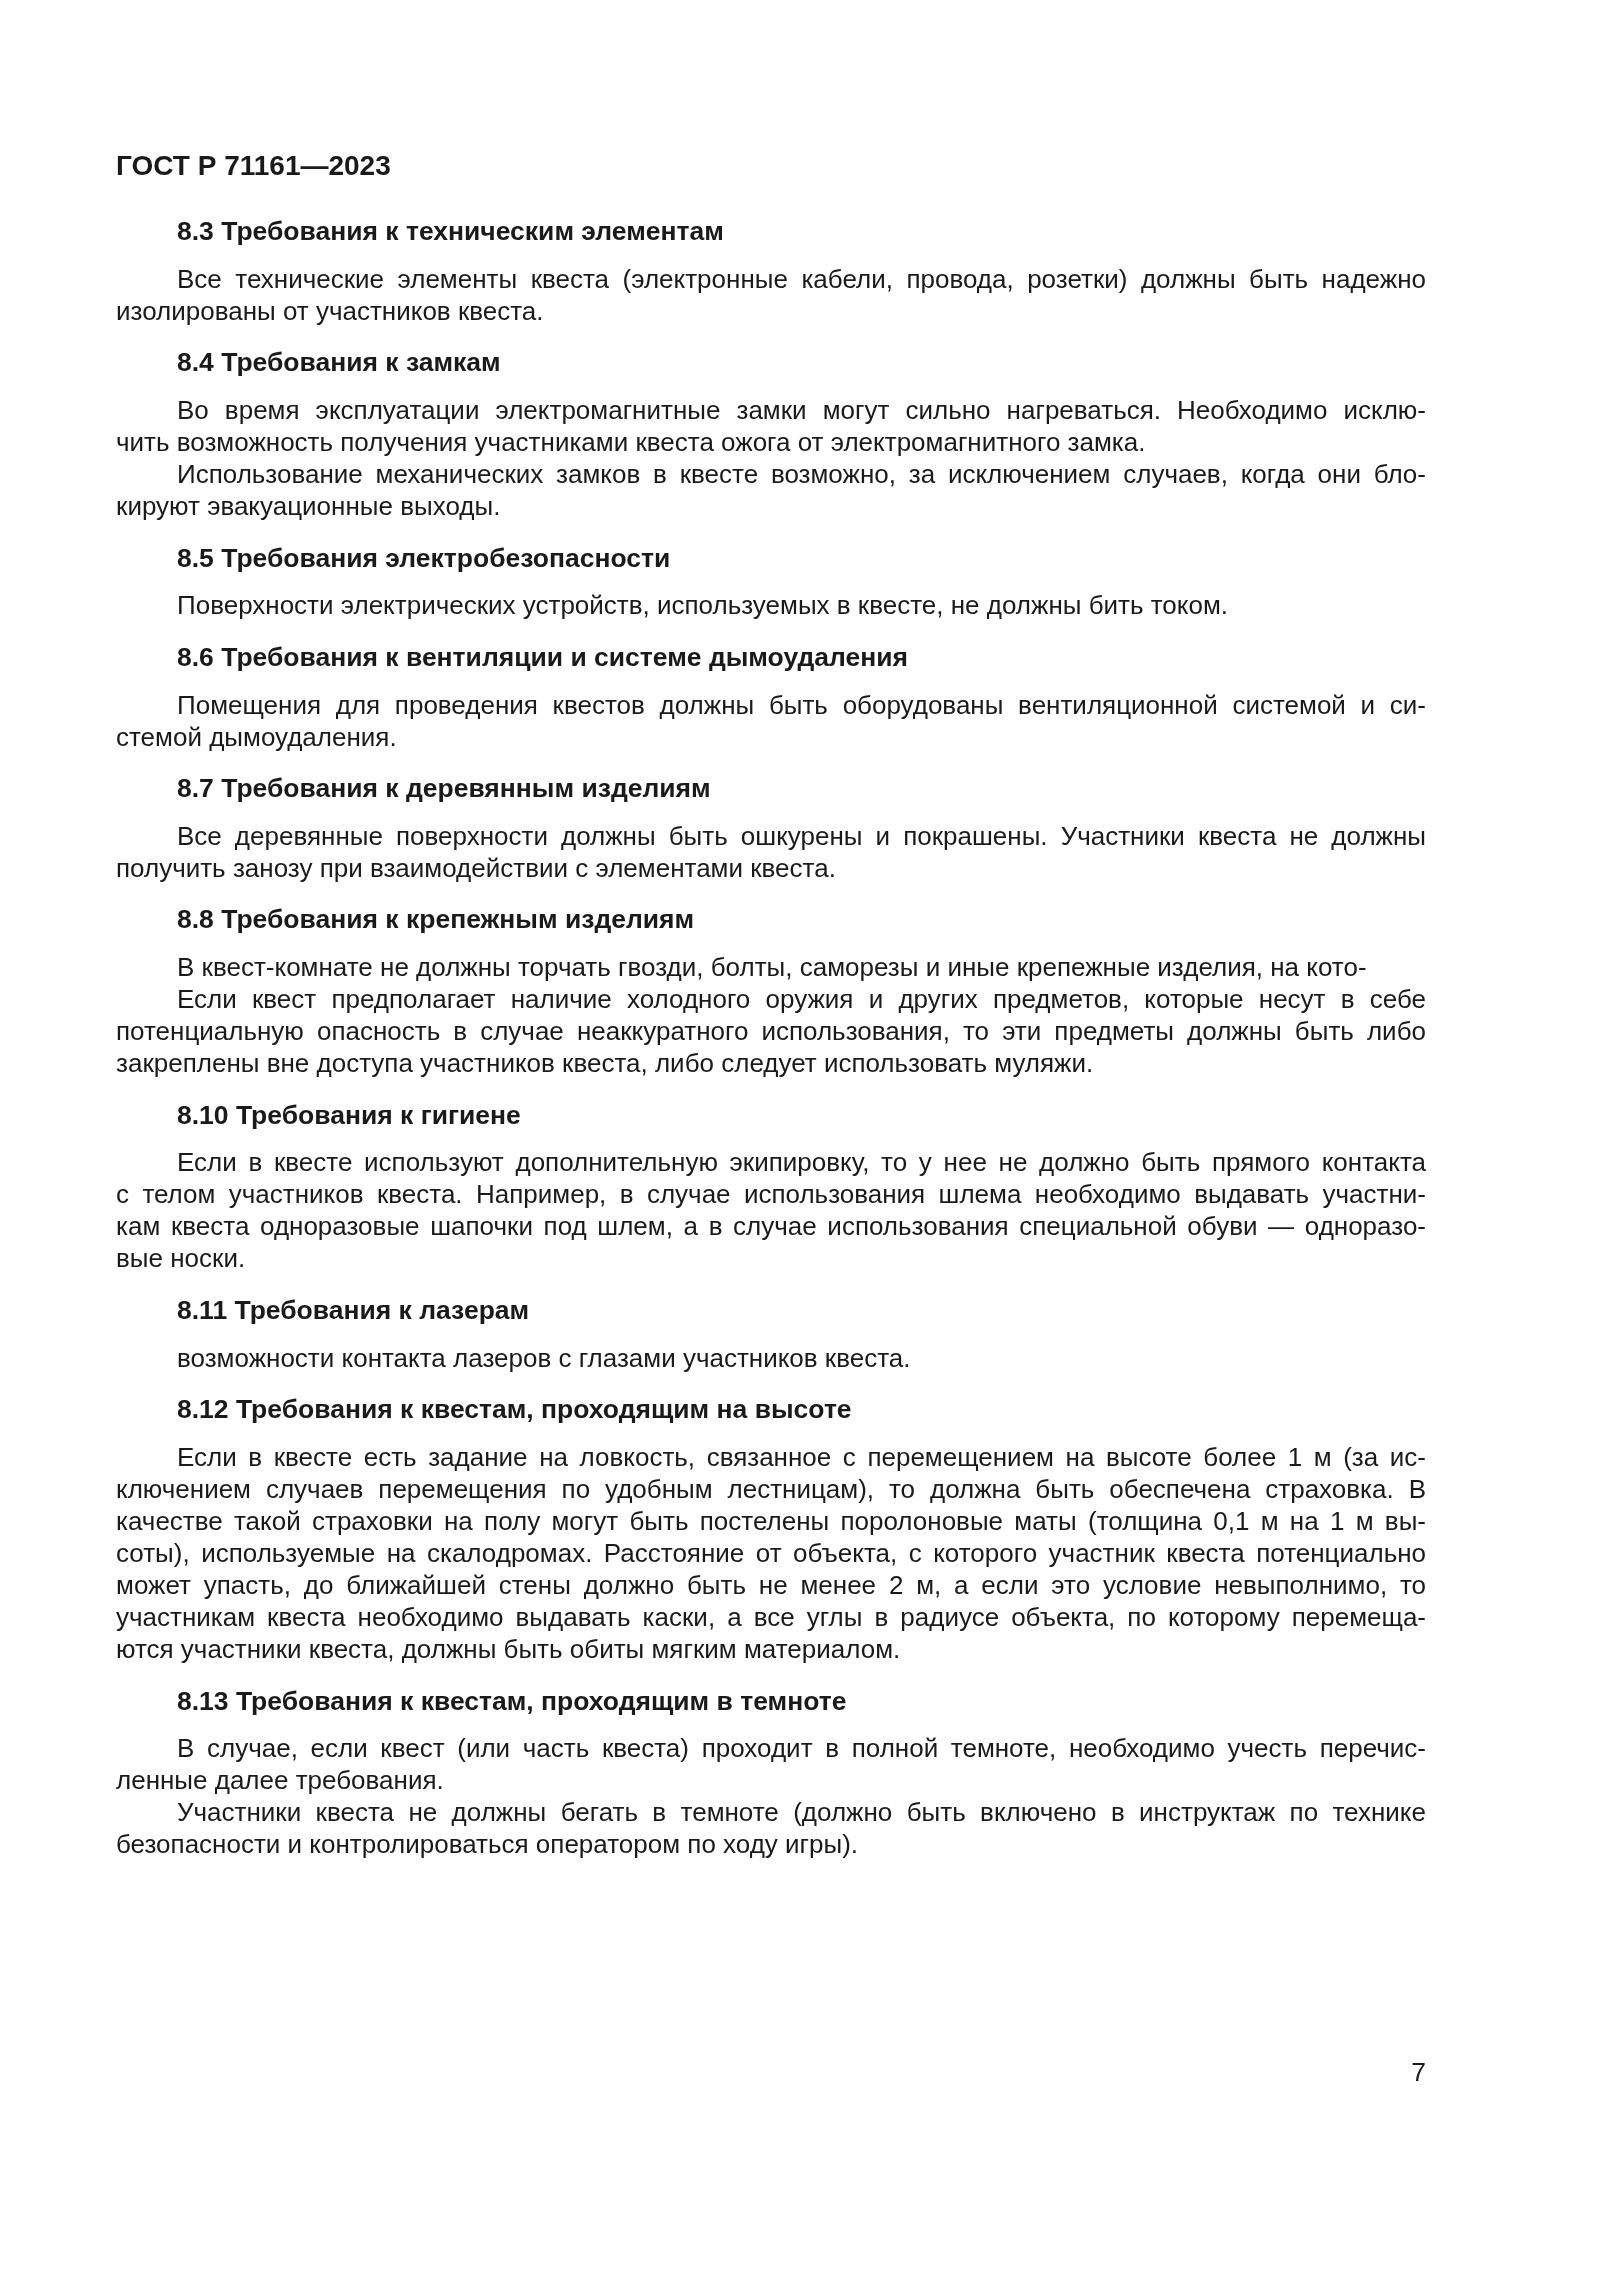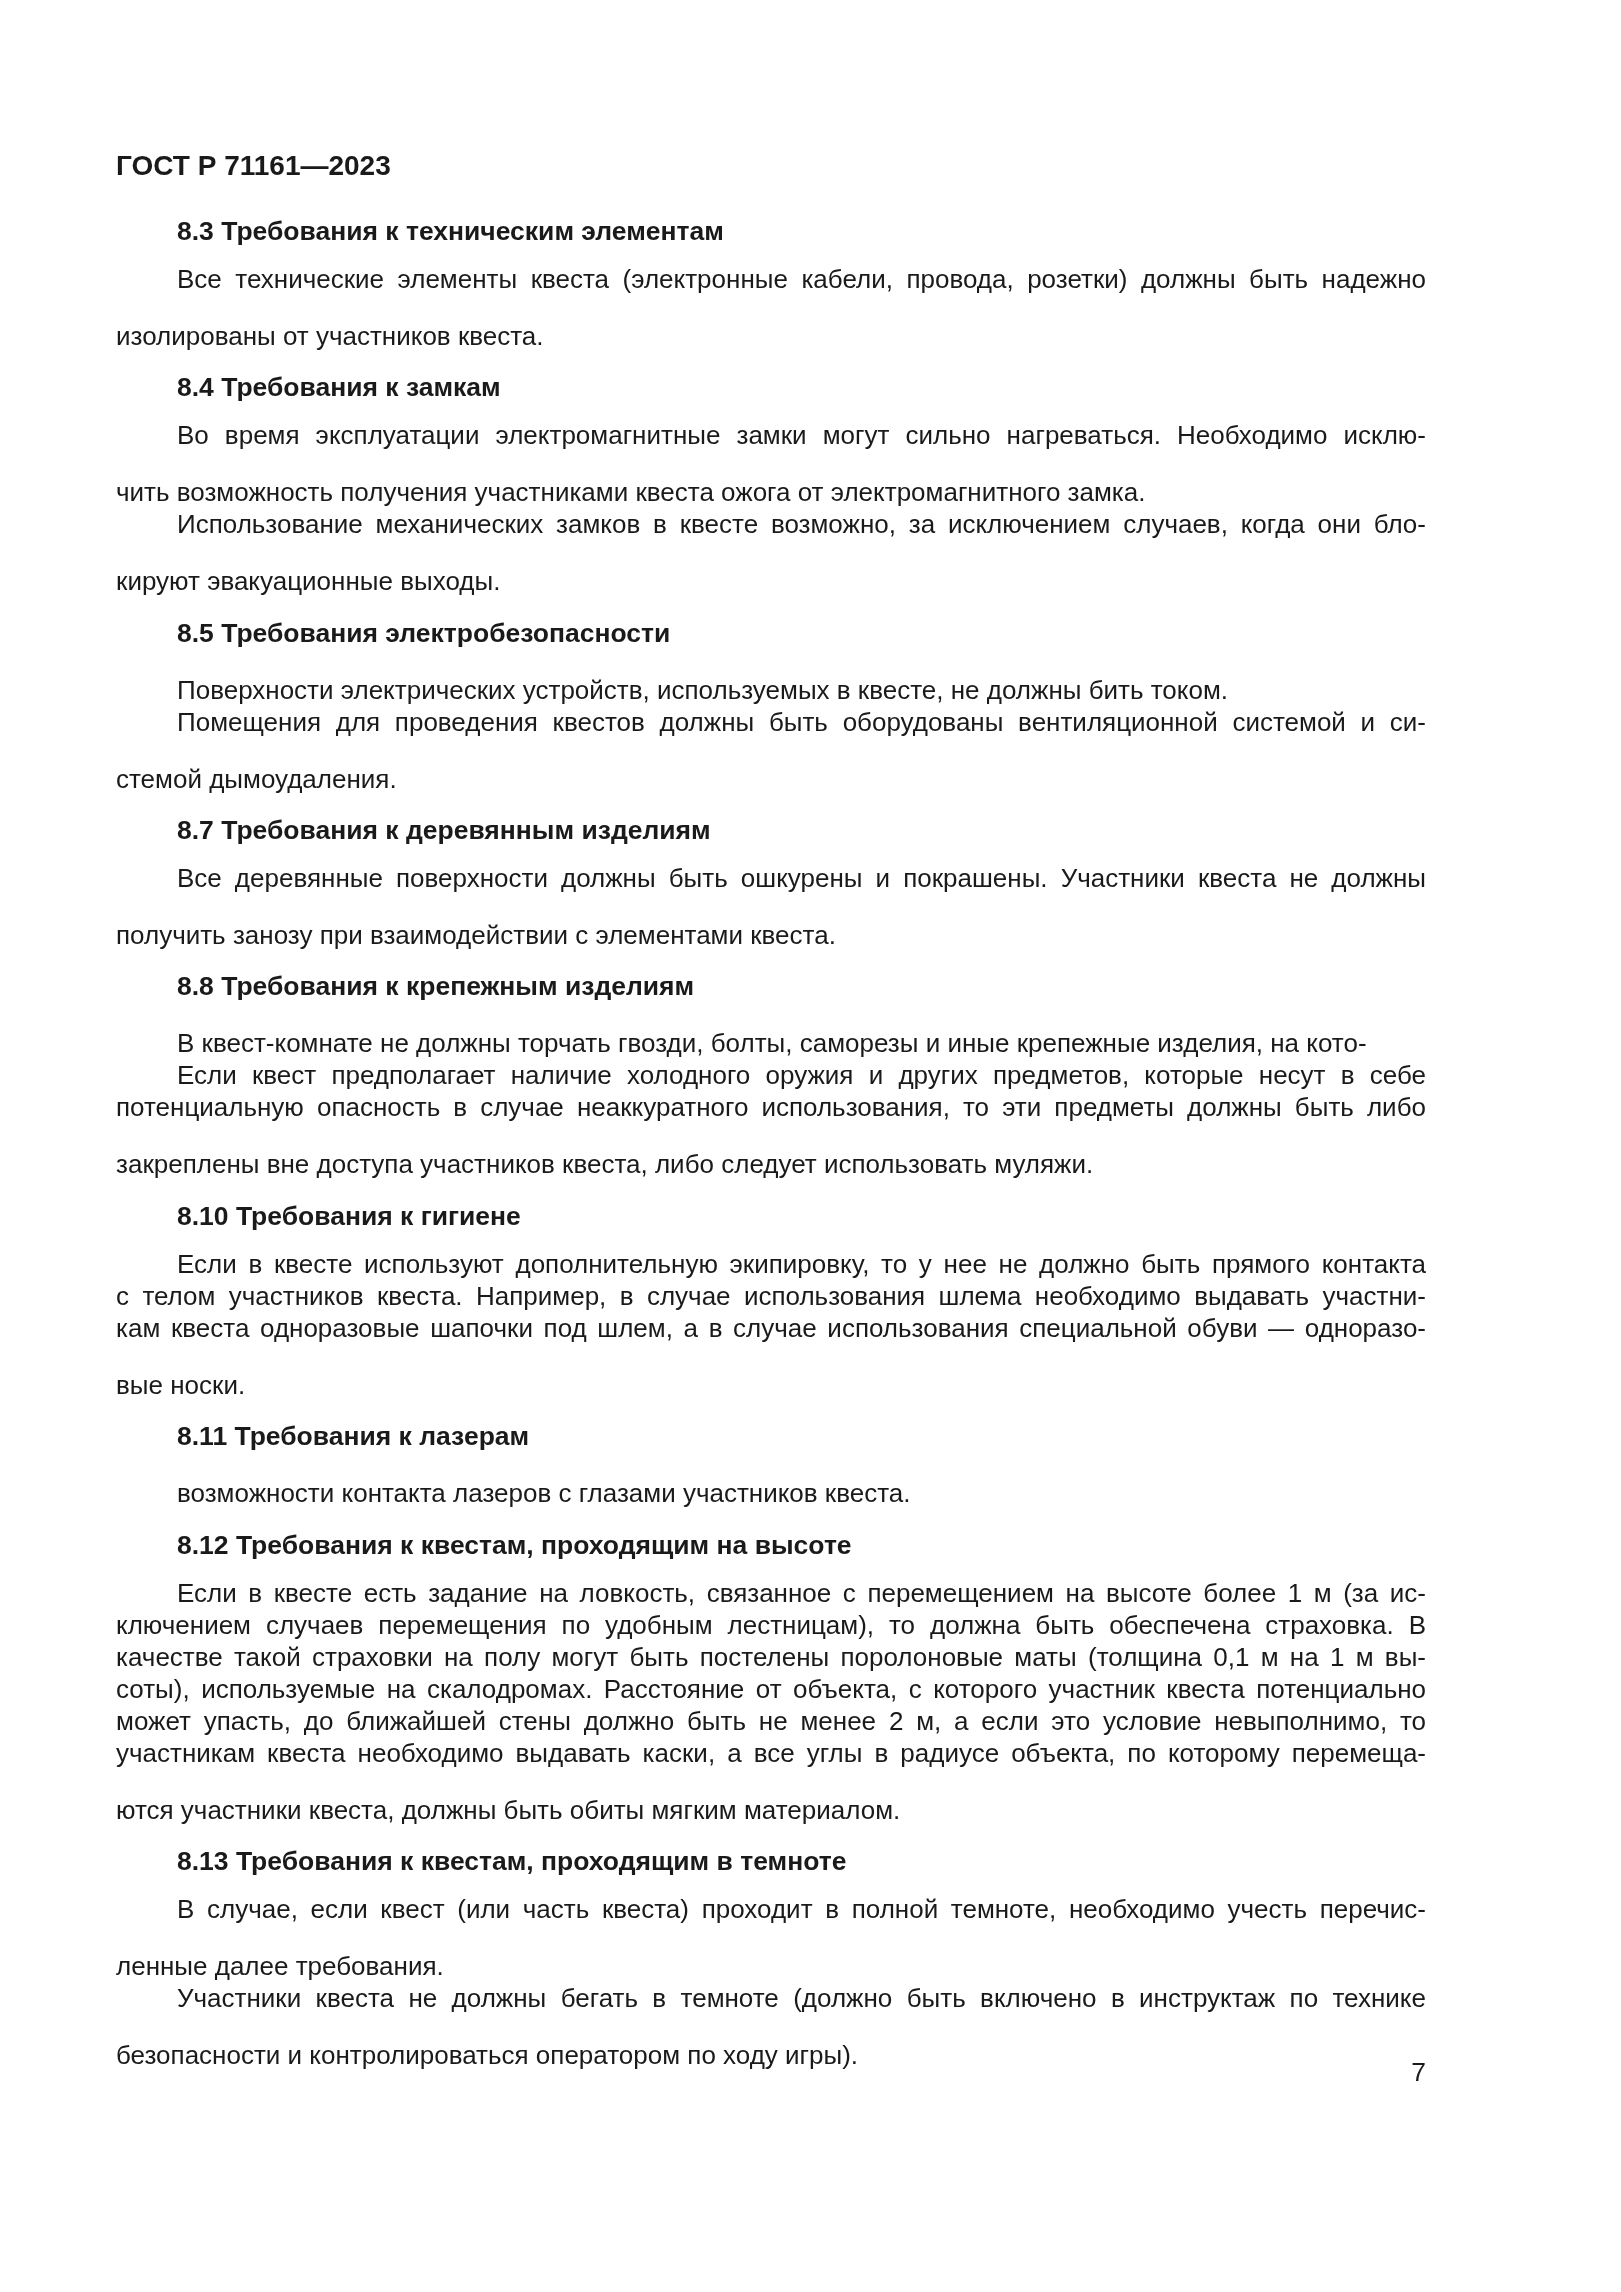--- a/index.html
+++ b/index.html
@@ -44,21 +44,20 @@
   }
   .line {
     text-align: justify;
     text-align-last: justify;
   }
   .line:first-child {
     text-indent: 61px;
   }
   .line:last-child {
     text-align-last: left;
-    margin-top: 25px;
   }
   .page-number {
     position: absolute;
     right: 195px;
     top: 2056px;
     font-size: 26.5px;
     line-height: 32px;
   }
 </style>
 </head>
@@ -79,20 +78,21 @@
           <div class="line">чить возможность получения участниками квеста ожога от электромагнитного замка.</div>
         </div>
         <div class="para">
           <div class="line">Использование механических замков в квесте возможно, за исключением случаев, когда они бло-</div>
           <div class="line">кируют эвакуационные выходы.</div>
         </div>
         <div class="section-heading">8.5 Требования электробезопасности</div>
         <div class="para">
           <div class="line">Поверхности электрических устройств, используемых в квесте, не должны бить током.</div>
         </div>
+        <div class="section-heading">8.6 Требования к вентиляции и системе дымоудаления</div>
         <div class="para">
           <div class="line">Помещения для проведения квестов должны быть оборудованы вентиляционной системой и си-</div>
           <div class="line">стемой дымоудаления.</div>
         </div>
         <div class="section-heading">8.7 Требования к деревянным изделиям</div>
         <div class="para">
           <div class="line">Все деревянные поверхности должны быть ошкурены и покрашены. Участники квеста не должны</div>
           <div class="line">получить занозу при взаимодействии с элементами квеста.</div>
         </div>
         <div class="section-heading">8.8 Требования к крепежным изделиям</div>

